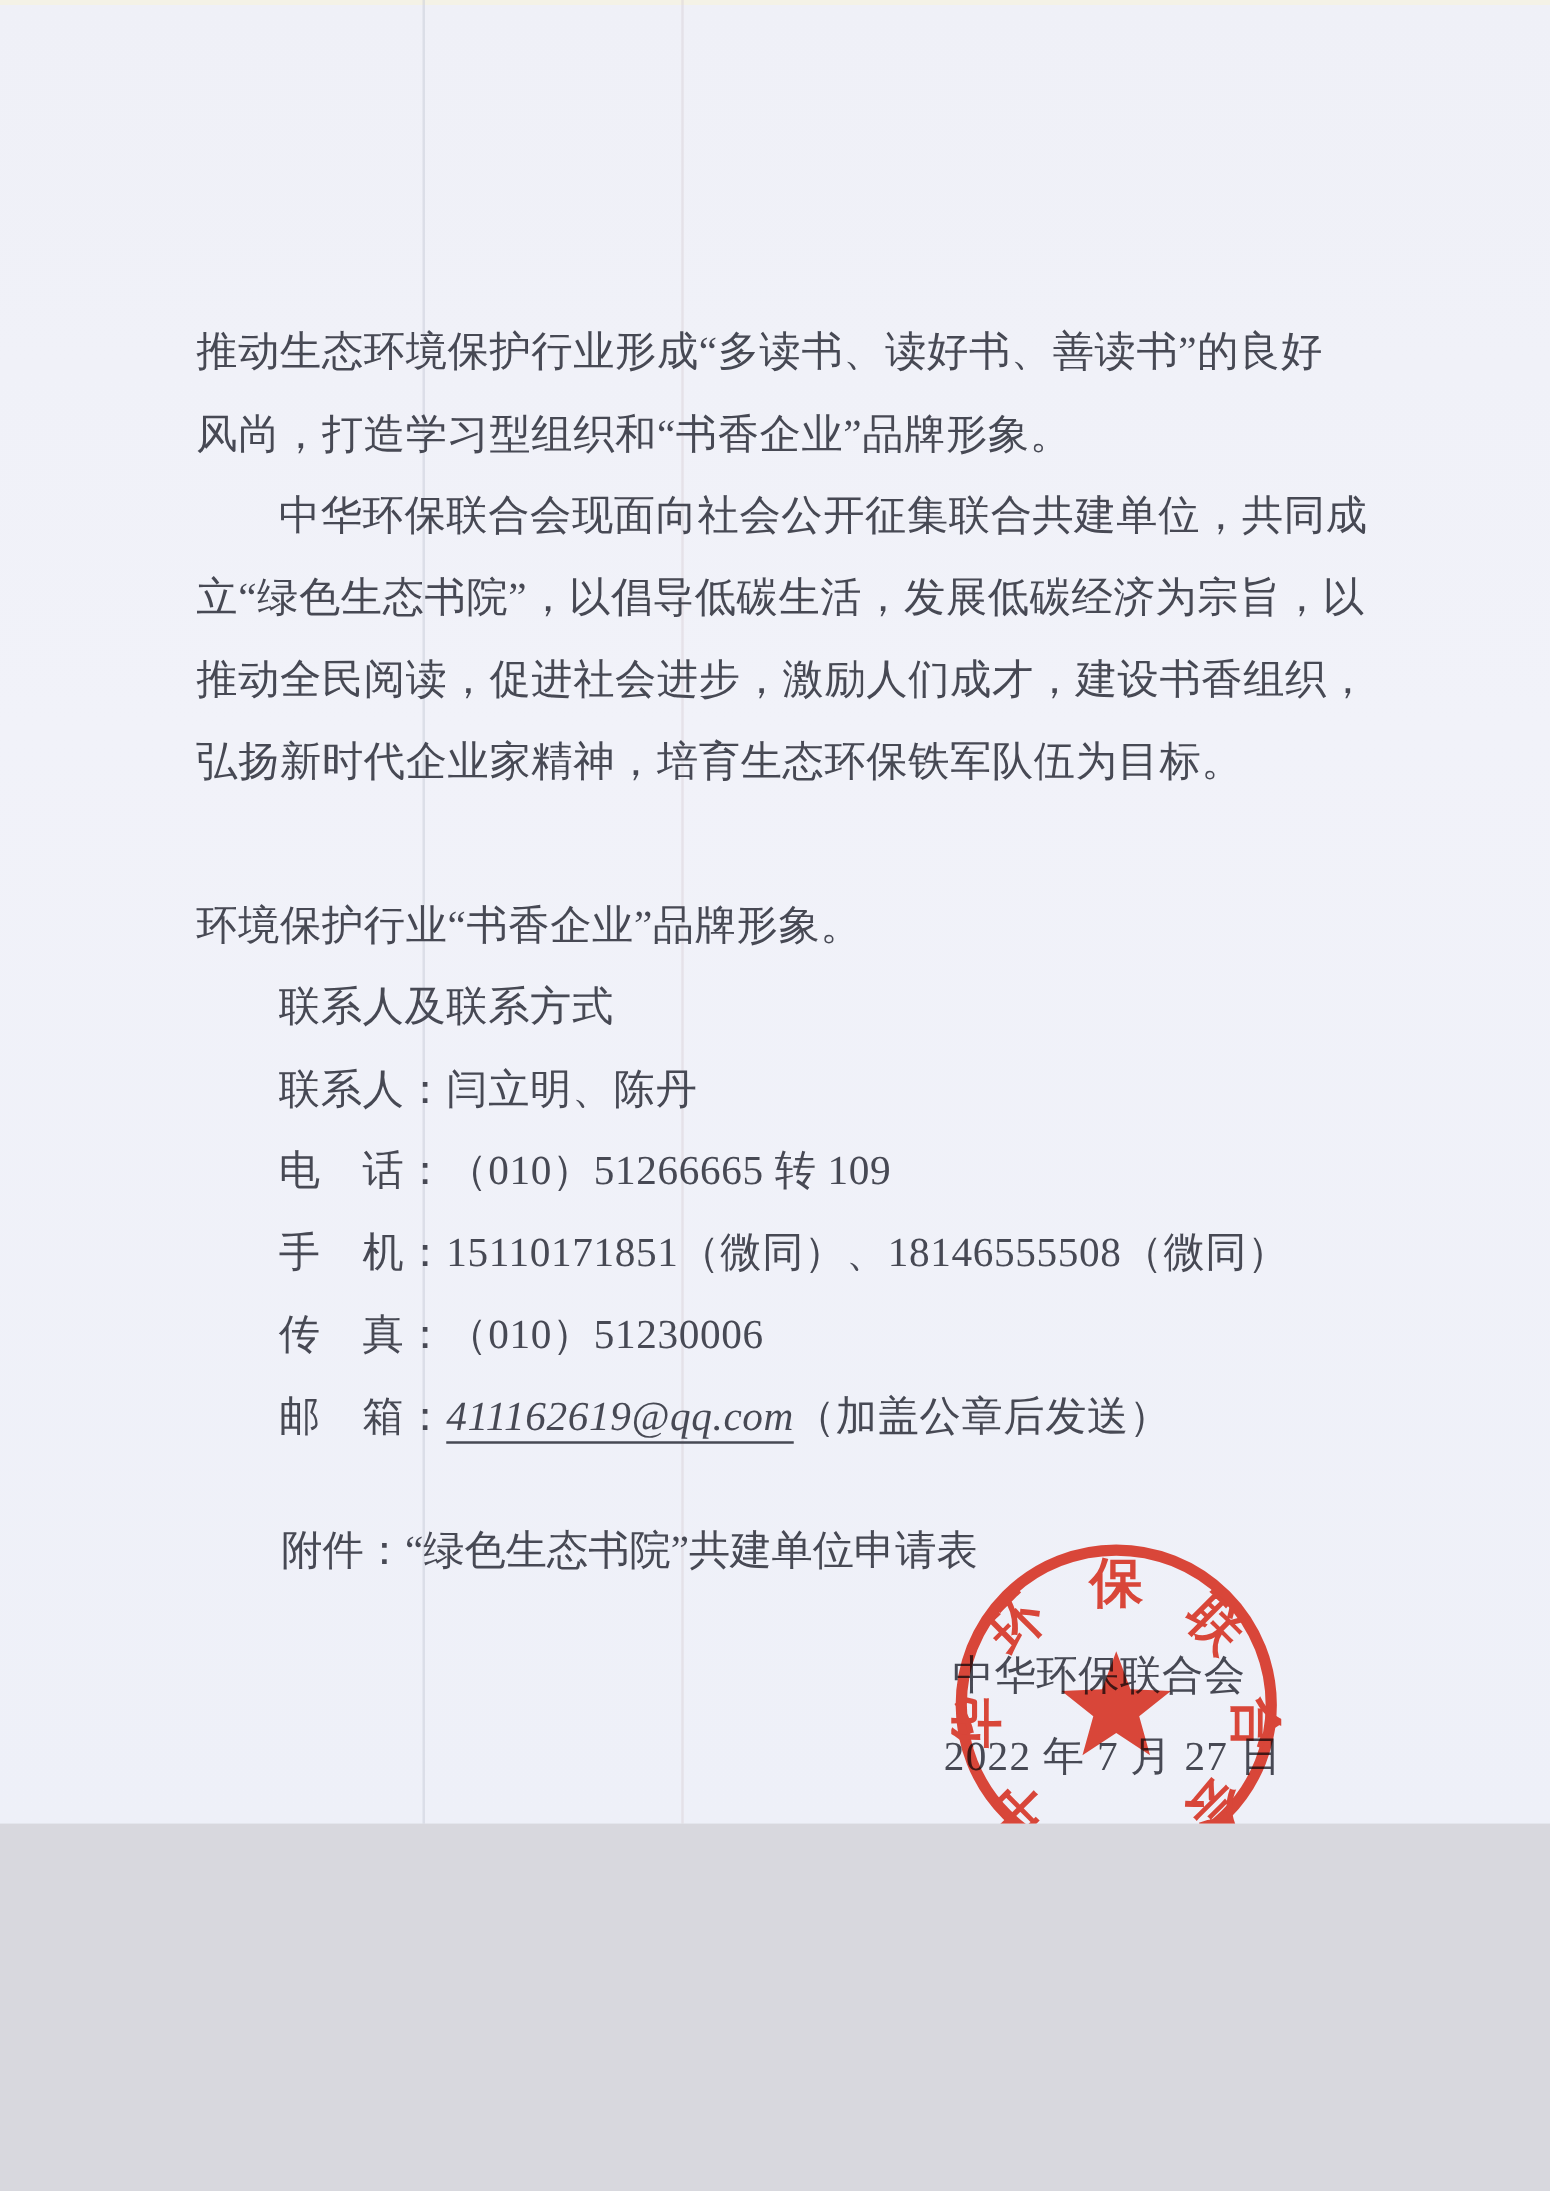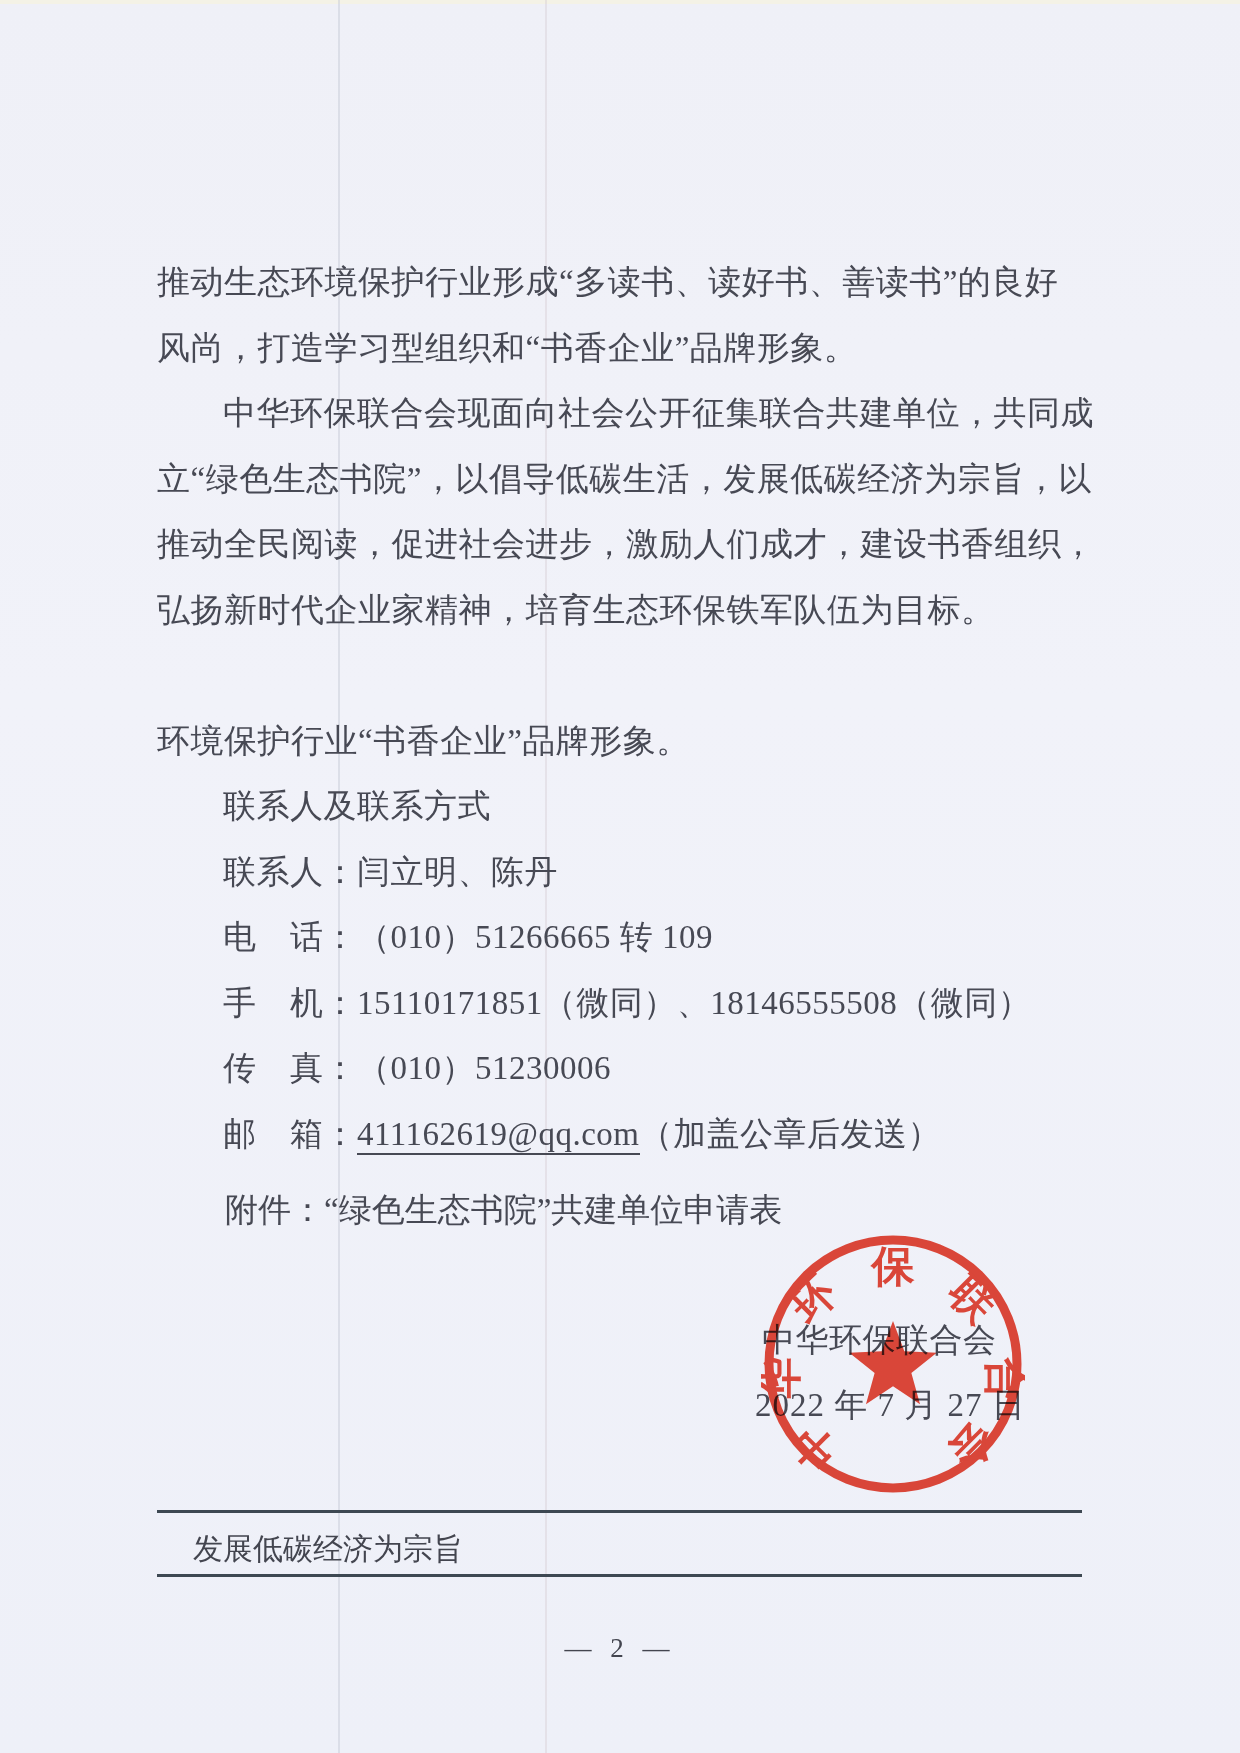--- a/index.html
+++ b/index.html
@@ -1,39 +1,39 @@
 <!DOCTYPE html>
 <html><head>
 <meta charset="utf-8">
 <style>
   html,body{margin:0;padding:0;}
   body{background:#d8d8de;}
   .doc{
     position:relative;
-    width:1240px;height:1753px;
+    width:1240px;height:1459px;
     margin:0 auto;
     background:linear-gradient(180deg,#eff0f7 0%,#f1f2f9 40%,#eef0f8 100%);
     overflow:hidden;
     font-family:"Liberation Serif","DejaVu Serif",serif;
     color:#474954;
     isolation:isolate;
   }
   .edge-top{position:absolute;left:0;top:0;width:100%;height:4px;background:#f5f2e3;opacity:.85;}
   .crease{position:absolute;top:0;height:100%;width:2px;}
   .crease-1{left:338px;background:rgba(200,203,216,.5);}
   .crease-2{left:545px;background:rgba(214,206,212,.45);}
   .bodyline{
     position:absolute;left:157px;
     font-size:33px;line-height:38px;white-space:nowrap;
     color:#474954;letter-spacing:.5px;
   }
   .indent{left:223px;}
   .contact-label{display:inline-block;}
-  .underline{border-bottom:2px solid #474954;padding-bottom:1px;}
-  .attachment{position:absolute;left:225px;top:1188px;font-size:33px;white-space:nowrap;text-align:center;}
+  .underline{border-bottom:2px solid #474954;padding-bottom:1px;font-style:italic;}
+  .attachment{position:absolute;left:225px;top:1218px;font-size:33px;white-space:nowrap;text-align:center;}
   .signature{position:absolute;left:762px;top:1318px;font-size:33px;letter-spacing:.5px;white-space:nowrap;z-index:1;text-align:center;}
   .sign-date{position:absolute;left:755px;top:1383px;font-size:33px;letter-spacing:1px;white-space:nowrap;z-index:1;}
   .stamp{
     position:absolute;left:761px;top:1232px;width:264px;height:264px;
     mix-blend-mode:multiply;opacity:.93;z-index:2;
   }
   .stamp svg{width:100%;height:100%;}
   .stamp text{
     font-family:"Liberation Serif","DejaVu Serif",serif;
     font-size:43px;font-weight:bold;

